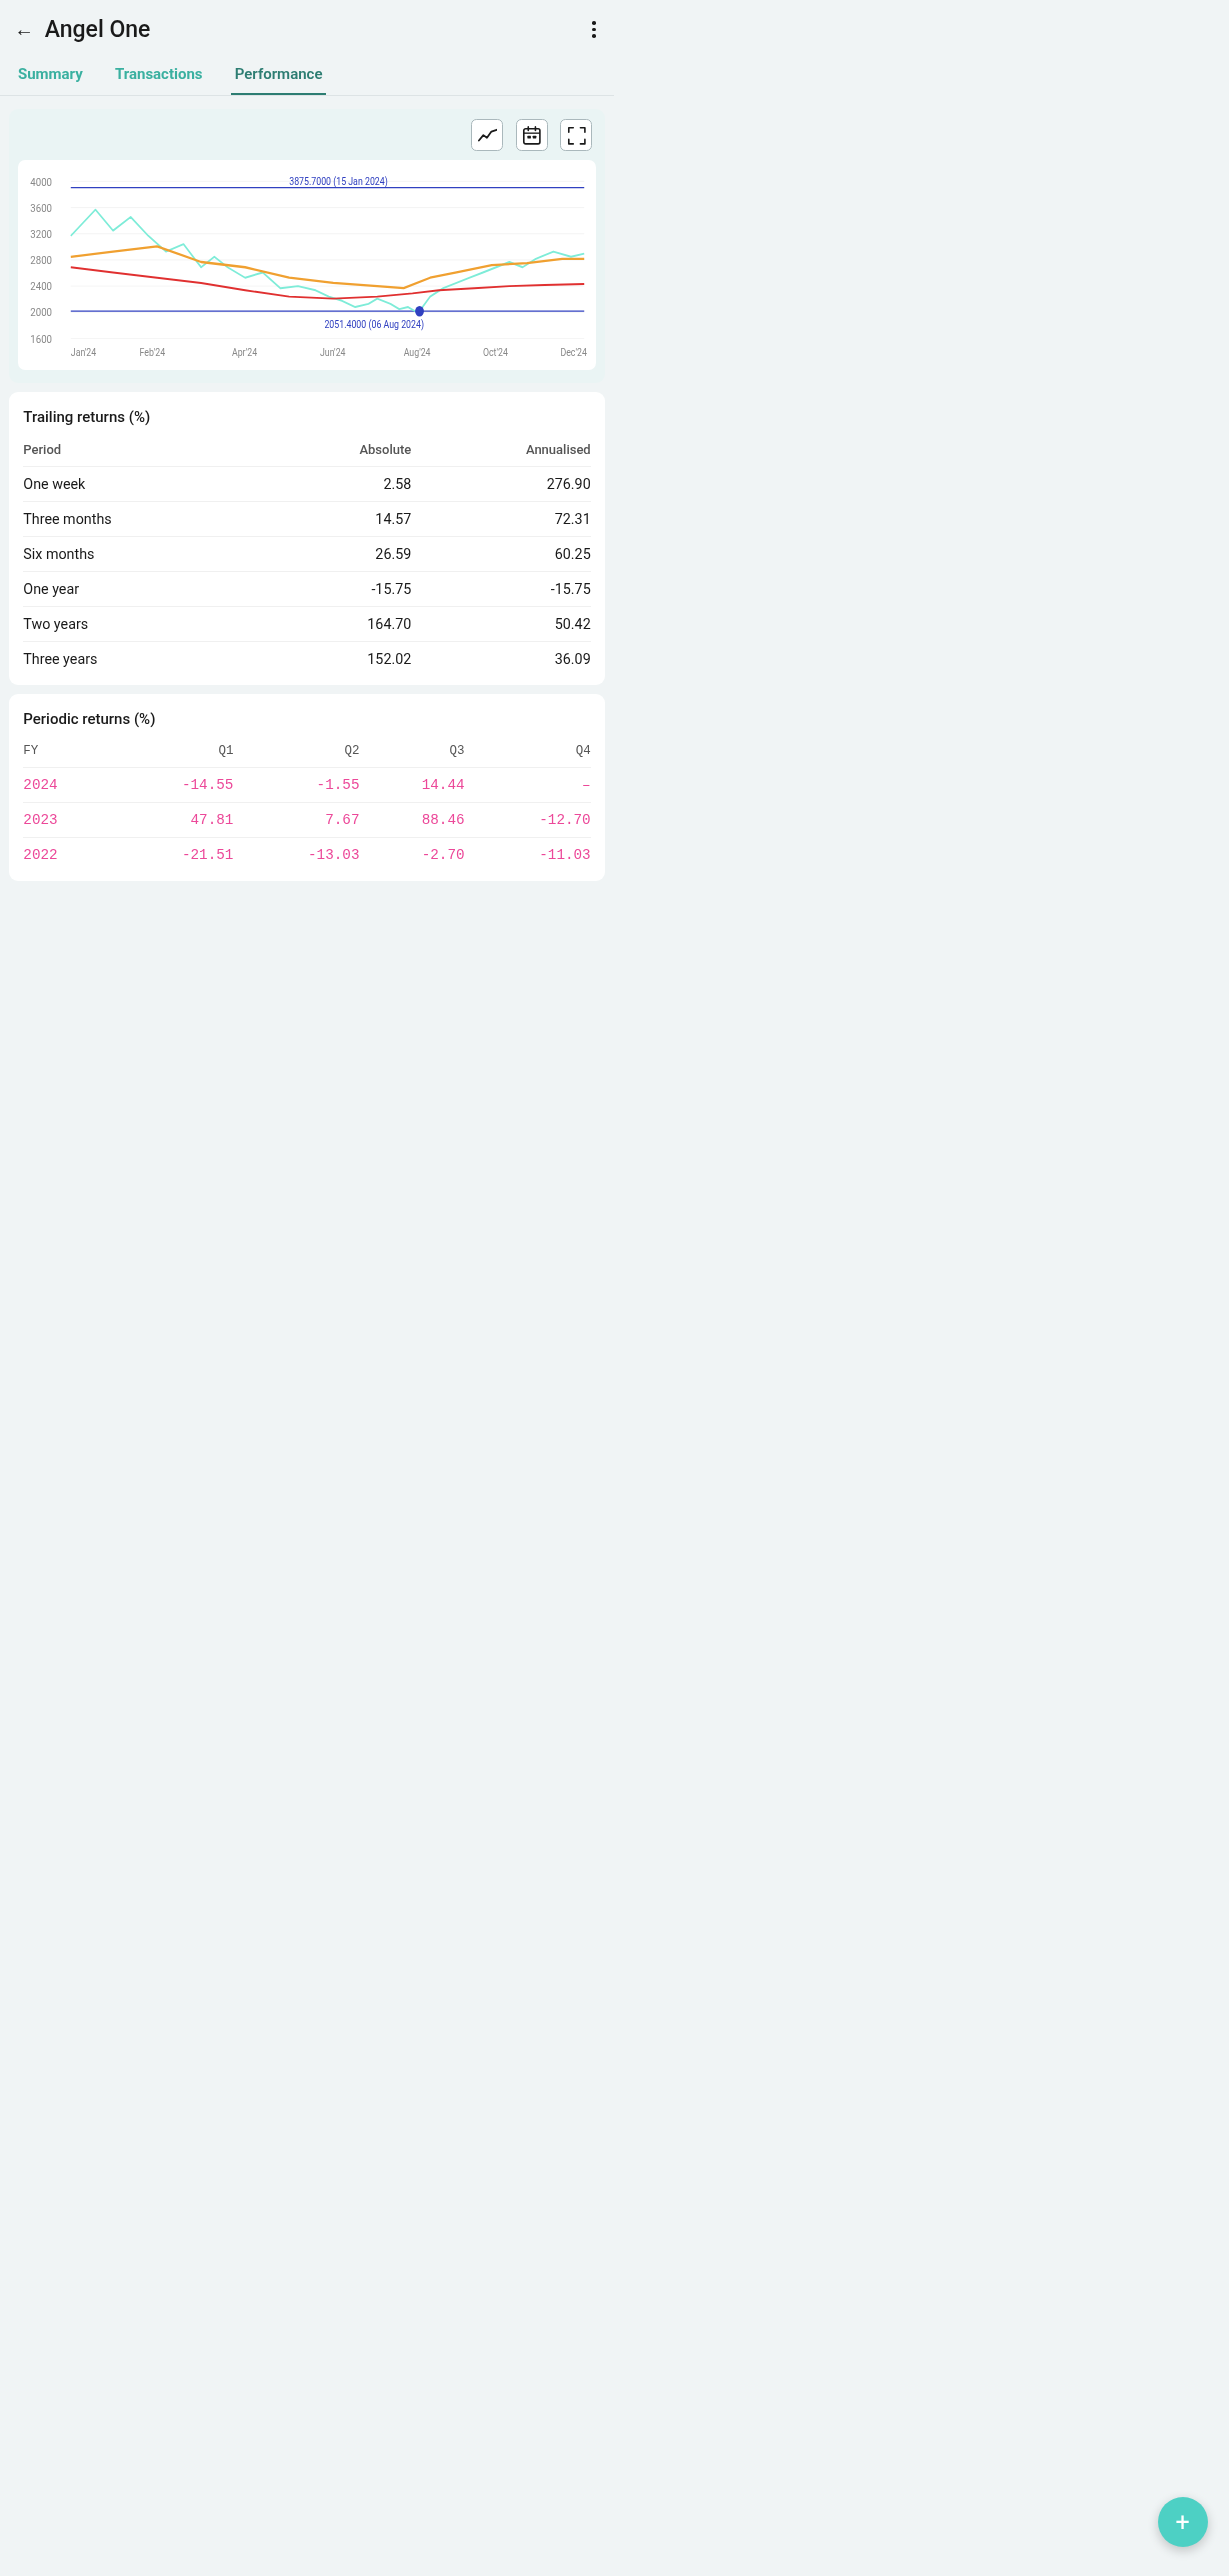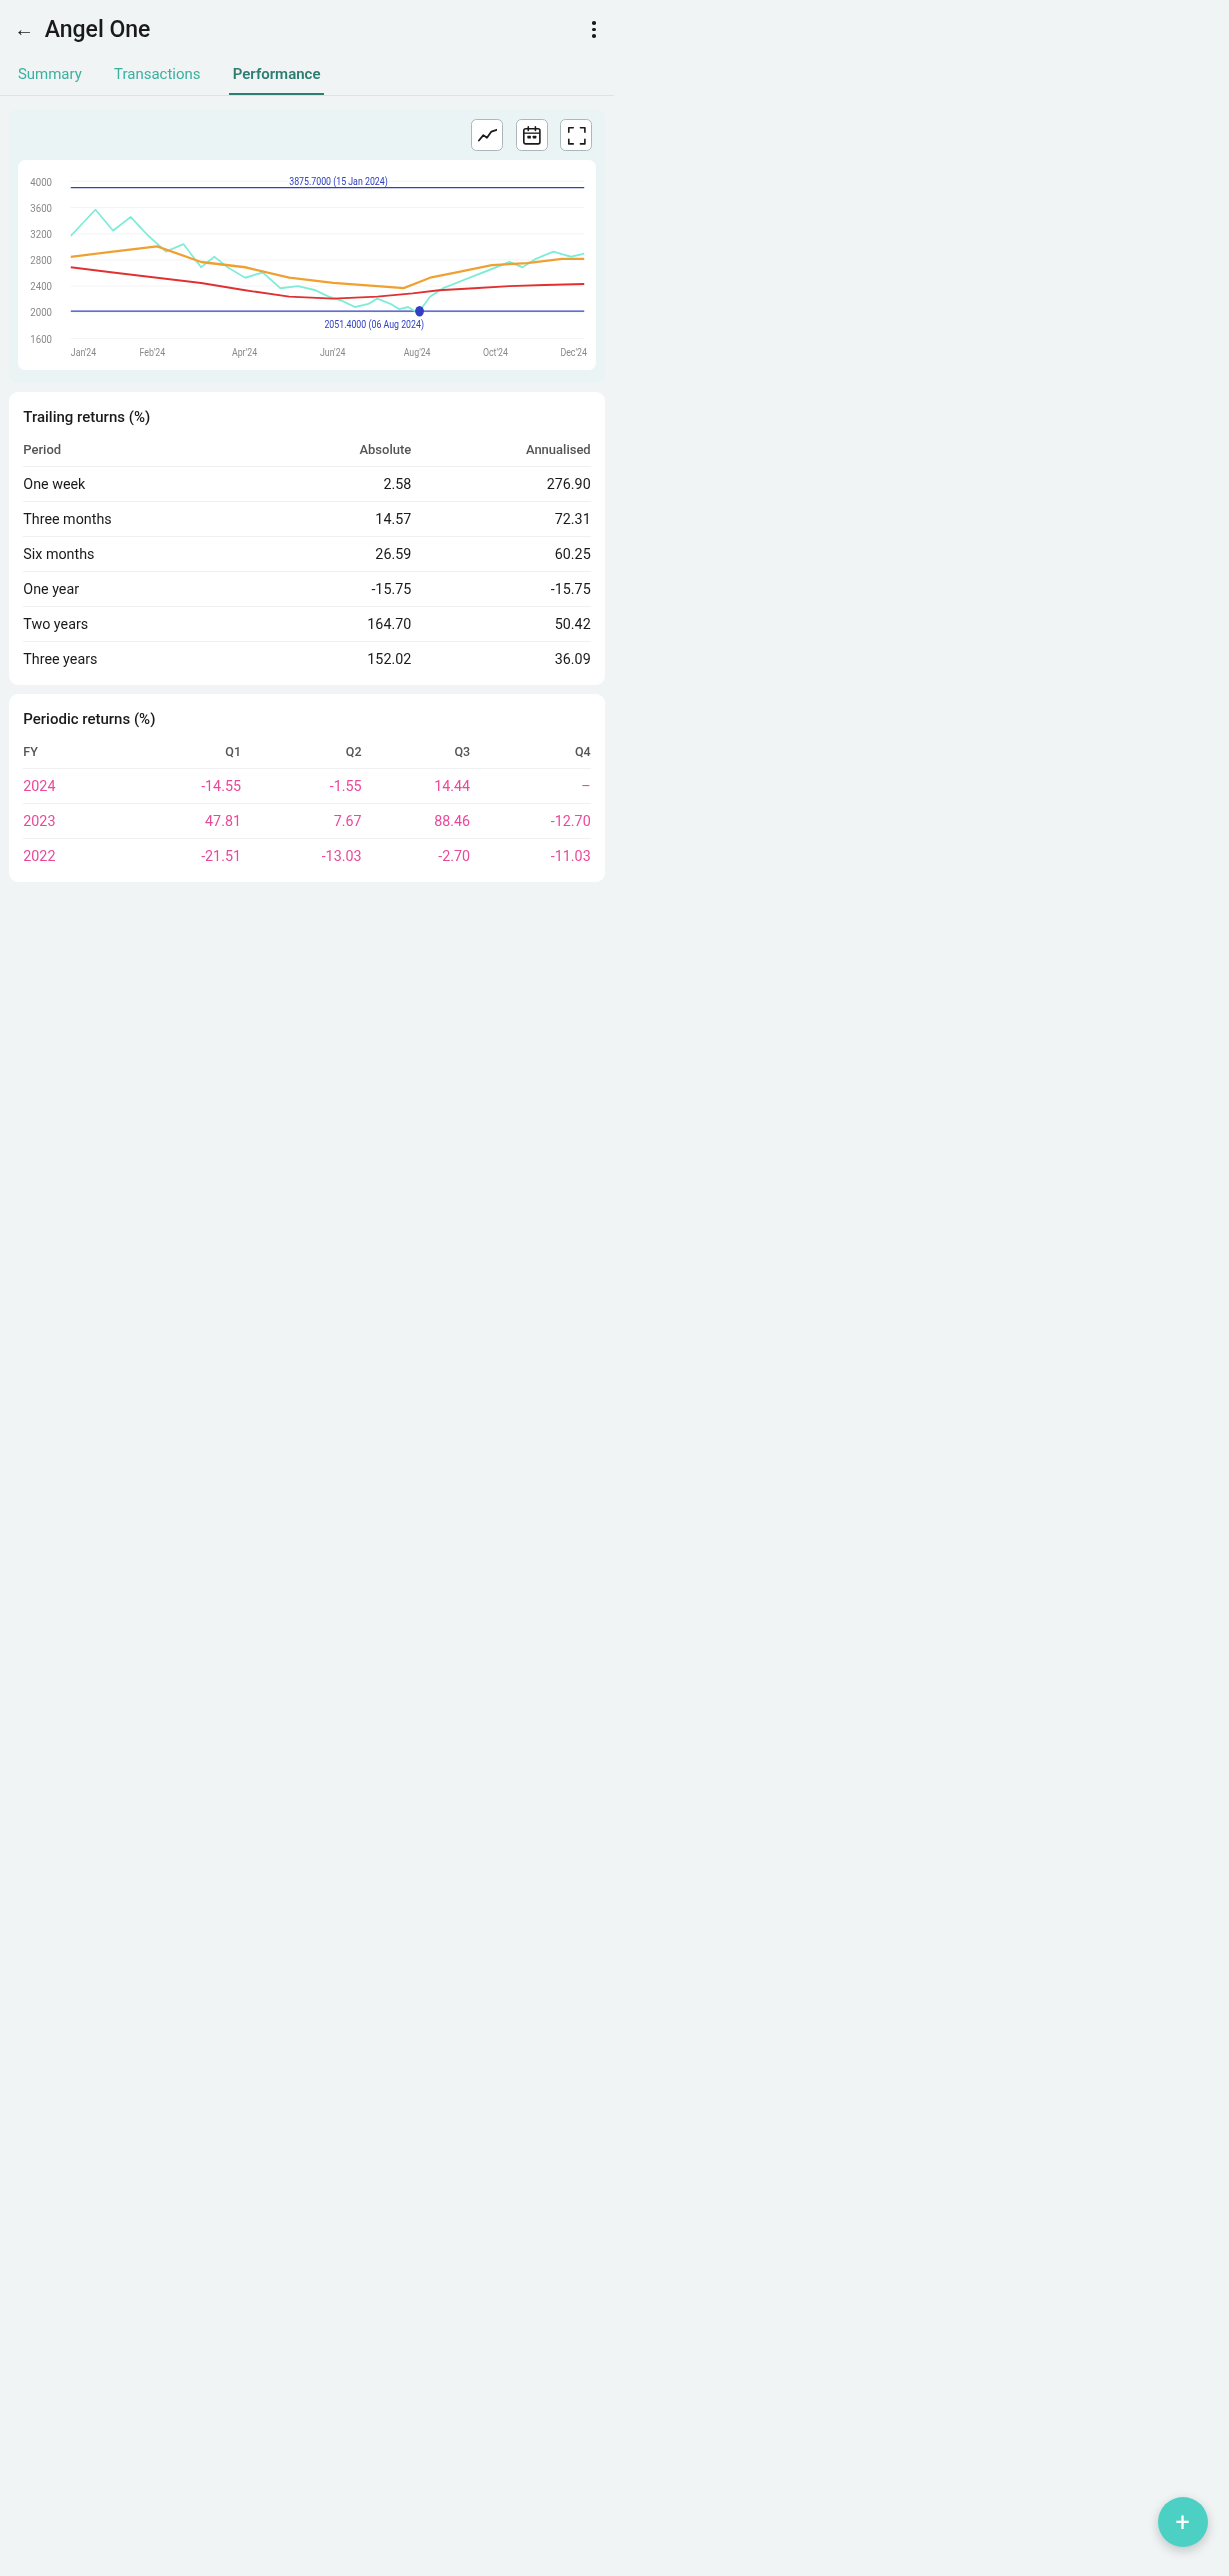--- a/index.html
+++ b/index.html
@@ -59,21 +59,21 @@
       background: #f0f4f5;
       gap: 25px;
       border-bottom: 0.9px solid #dde3e5;
     }
     .tab {
       font-size: 15px;
       padding: 9px 3.6px 10.7px;
       cursor: pointer;
       color: #3ab0a0;
       border-bottom: 2.7px solid transparent;
-      font-weight: 400;
+      font-weight: 700;
     }
     .tab.active {
       border-bottom: 2.7px solid #2d7d72;
       font-weight: 600;
       color: #2d7d72;
     }
     
     .chart-card {
       background: #eaf4f4;
       margin: 12.5px 9px 9px;
@@ -151,20 +151,21 @@
     
     .periodic-card {
       background: #fff;
       margin: 9px 9px 9px;
       border-radius: 9px;
       padding: 16px 14.3px 9px;
     }
     .periodic-table {
       width: 100%;
       border-collapse: collapse;
+      font-family: Liberation Mono, monospace;
     }
     .periodic-table th {
       font-size: 12.5px;
       font-weight: 500;
       color: #555;
       text-align: right;
       padding: 3.6px 0 9px;
     }
     .periodic-table th:first-child {
       text-align: left;

